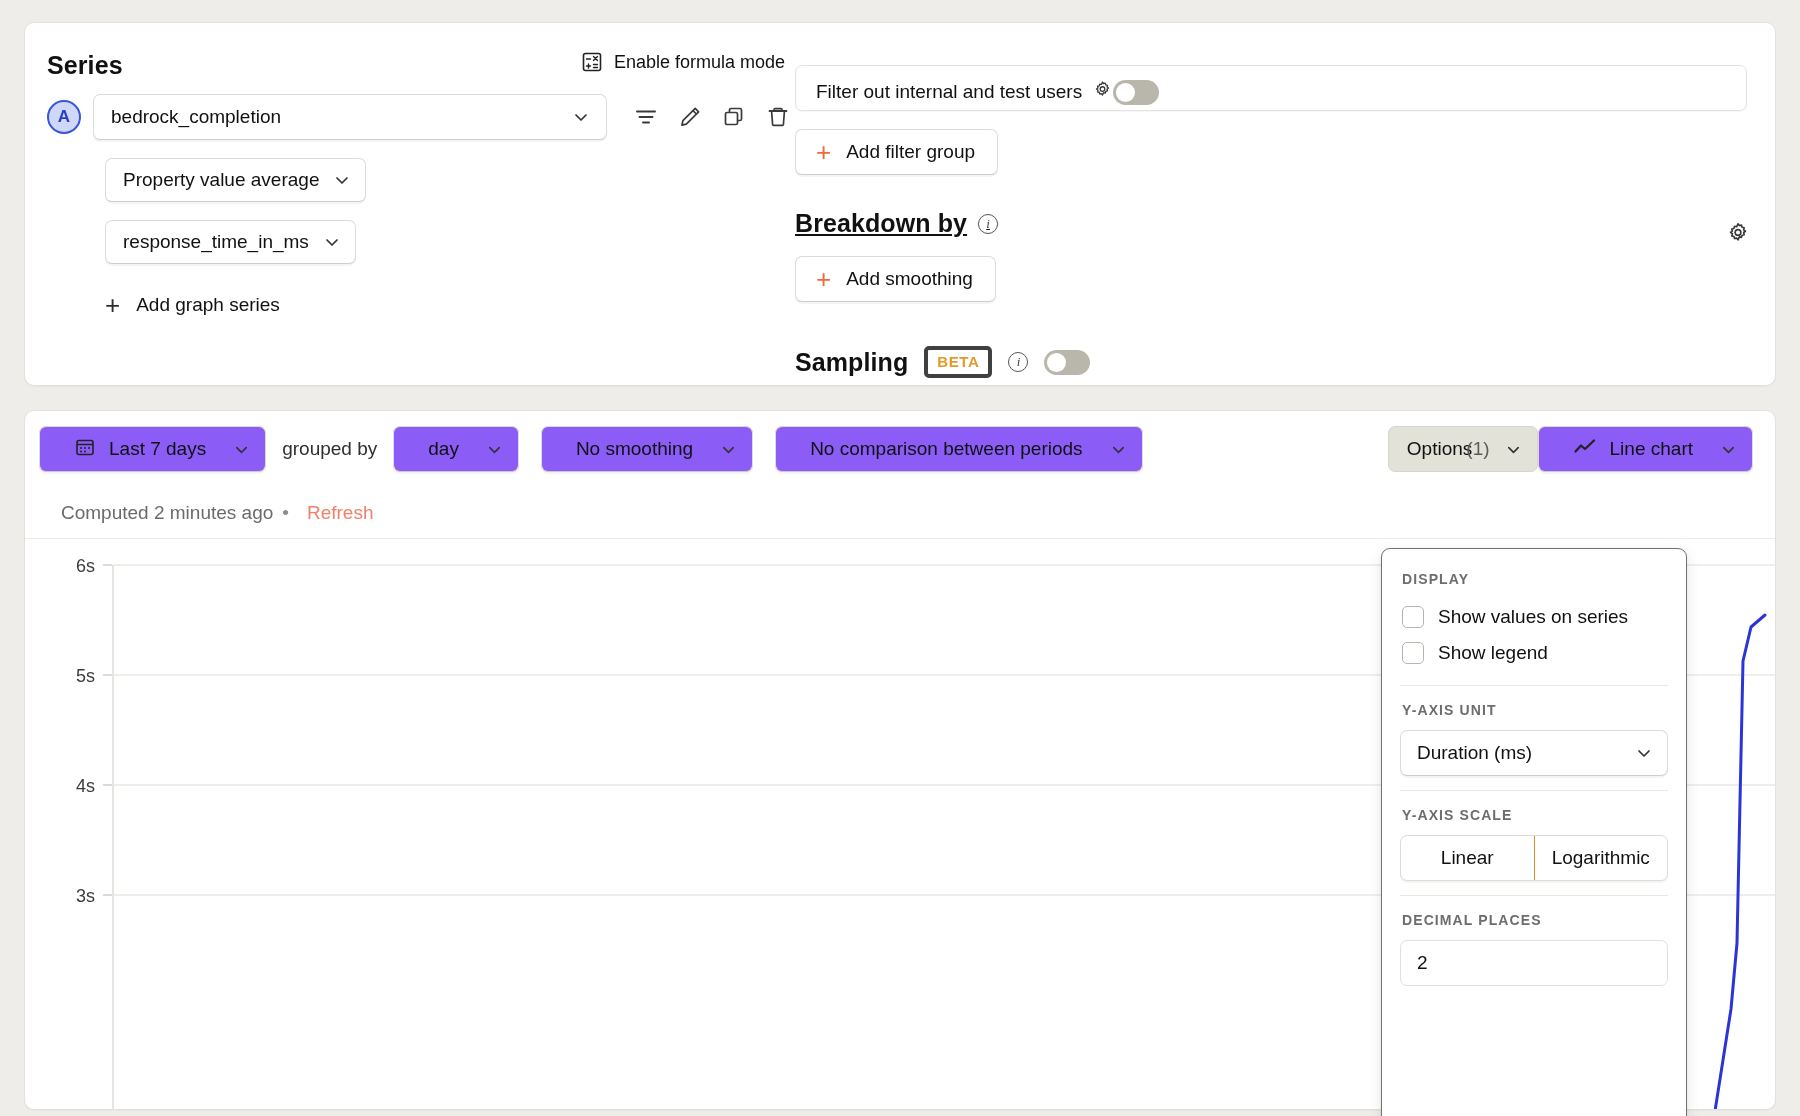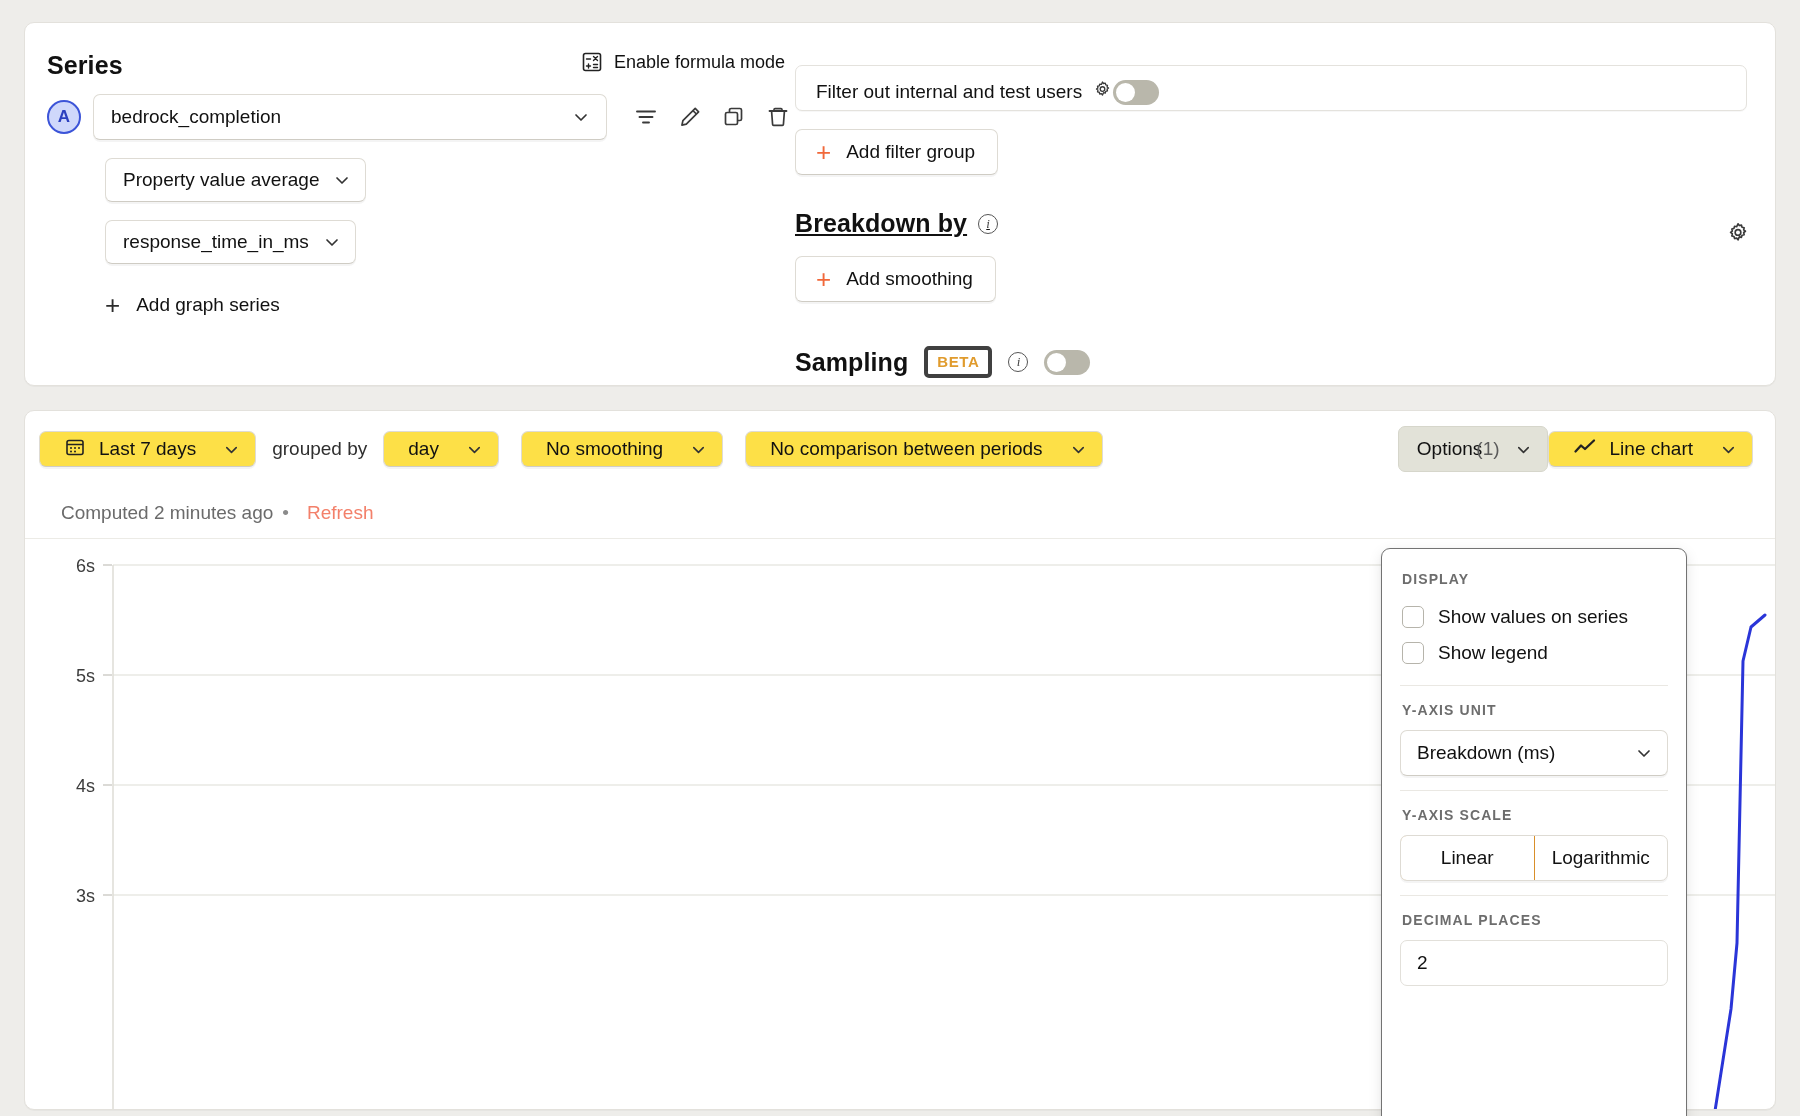--- a/index.html
+++ b/index.html
@@ -147,25 +147,25 @@
     position: absolute; left: 24px; top: 410px;
     width: 1752px; height: 700px;
     overflow: hidden;
   }
   .toolbar {
     display: flex; align-items: center;
     padding: 14px 22px 14px 14px;
     gap: 0; height: 76px;
   }
   .tb-pill {
-    background: #fde047; border: 1px solid #dedbd4;
+    background: #8b5cf6; border: 1px solid #dedbd4;
     border-bottom-color: #cfccc4;
     border-radius: 7px; box-shadow: 0 2px 0 rgba(0,0,0,.045);
-    height: 36px; display: inline-flex; align-items: center;
-    padding: 0 15px 0 24px; font-size: 19px; cursor: pointer;
+    height: 46px; display: inline-flex; align-items: center;
+    padding: 0 15px 0 34px; font-size: 19px; cursor: pointer;
     gap: 13px; white-space: nowrap;
   }
   .grouped-lbl { font-size: 19px; color: #2f2f2f; margin: 0 16px; }
   .tb-gap { margin-left: 22px; }
   .spacer { flex: 1; }
   .tb-options {
     background: #e2e2d8; border: 1px solid #d6d6cb;
     border-radius: 7px; height: 46px;
     display: inline-flex; align-items: center; gap: 1px;
     padding: 0 15px 0 18px; font-size: 19px; cursor: pointer;
@@ -504,21 +504,21 @@
 
     <div class="dd-check">
       <span class="cbox"></span>
       <span>Show legend</span>
     </div>
 
     <div class="dd-sep"></div>
 
     <div class="dd-head">Y-AXIS UNIT</div>
     <div class="dd-select">
-      <span>Breakdown (ms)</span>
+      <span>Duration (ms)</span>
       <span class="chev">
         <svg width="18" height="18" viewBox="0 0 18 18" fill="none">
             <path d="M4 7l5 5 5-5" stroke="#333" stroke-width="1.7" stroke-linecap="round" stroke-linejoin="round"></path>
           </svg>
       </span>
     </div>
 
     <div class="dd-sep"></div>
 
     <div class="dd-head">Y-AXIS SCALE</div>

